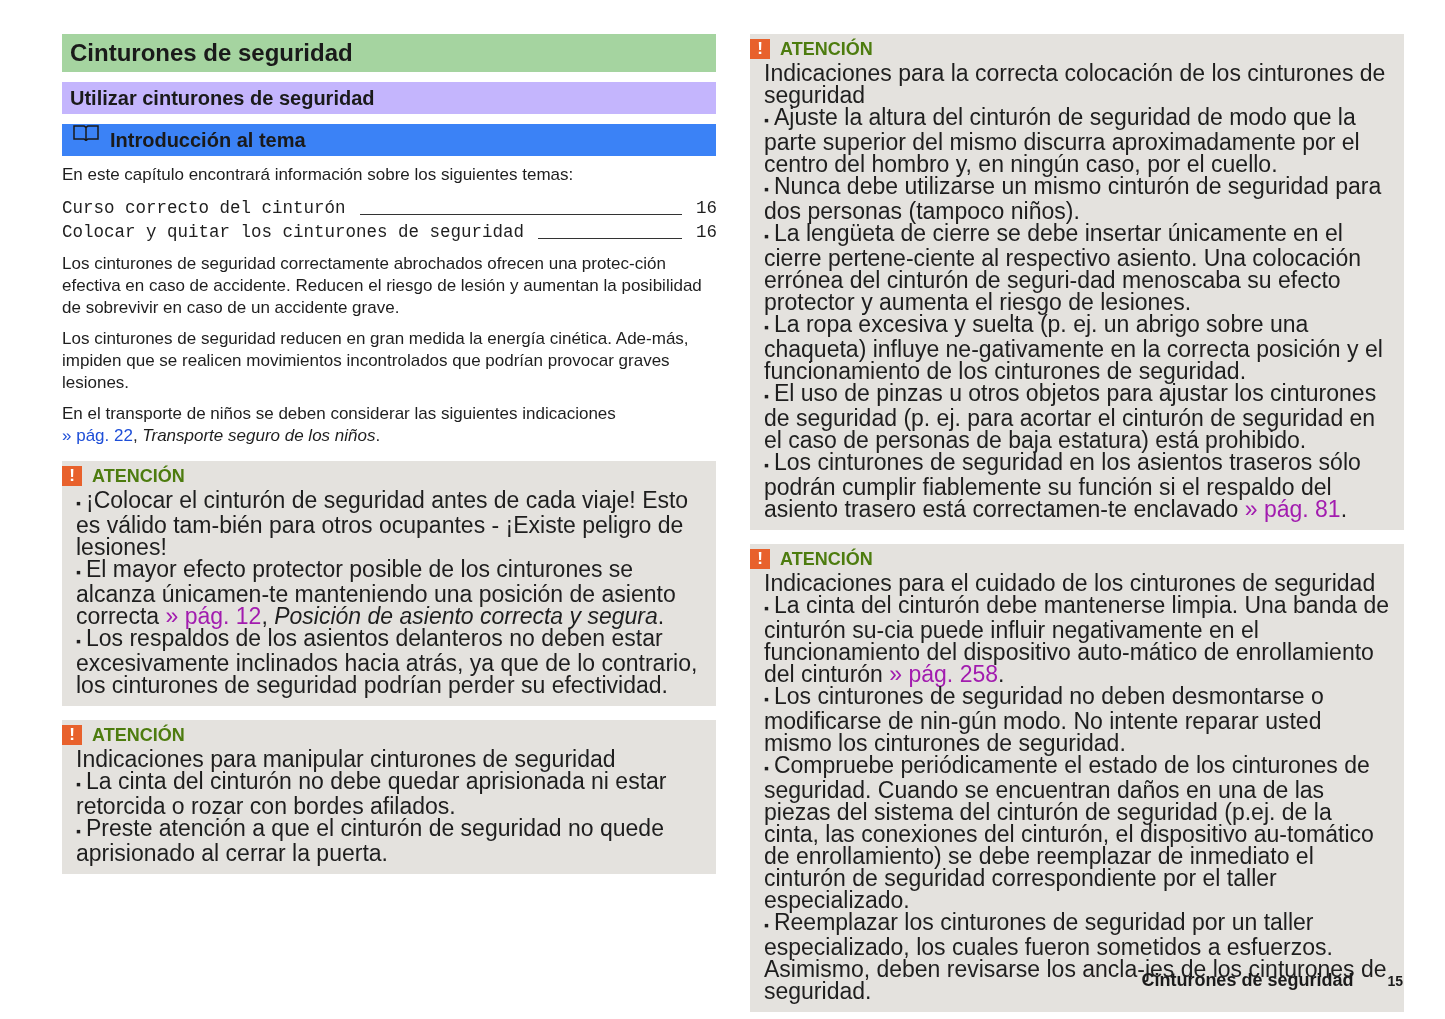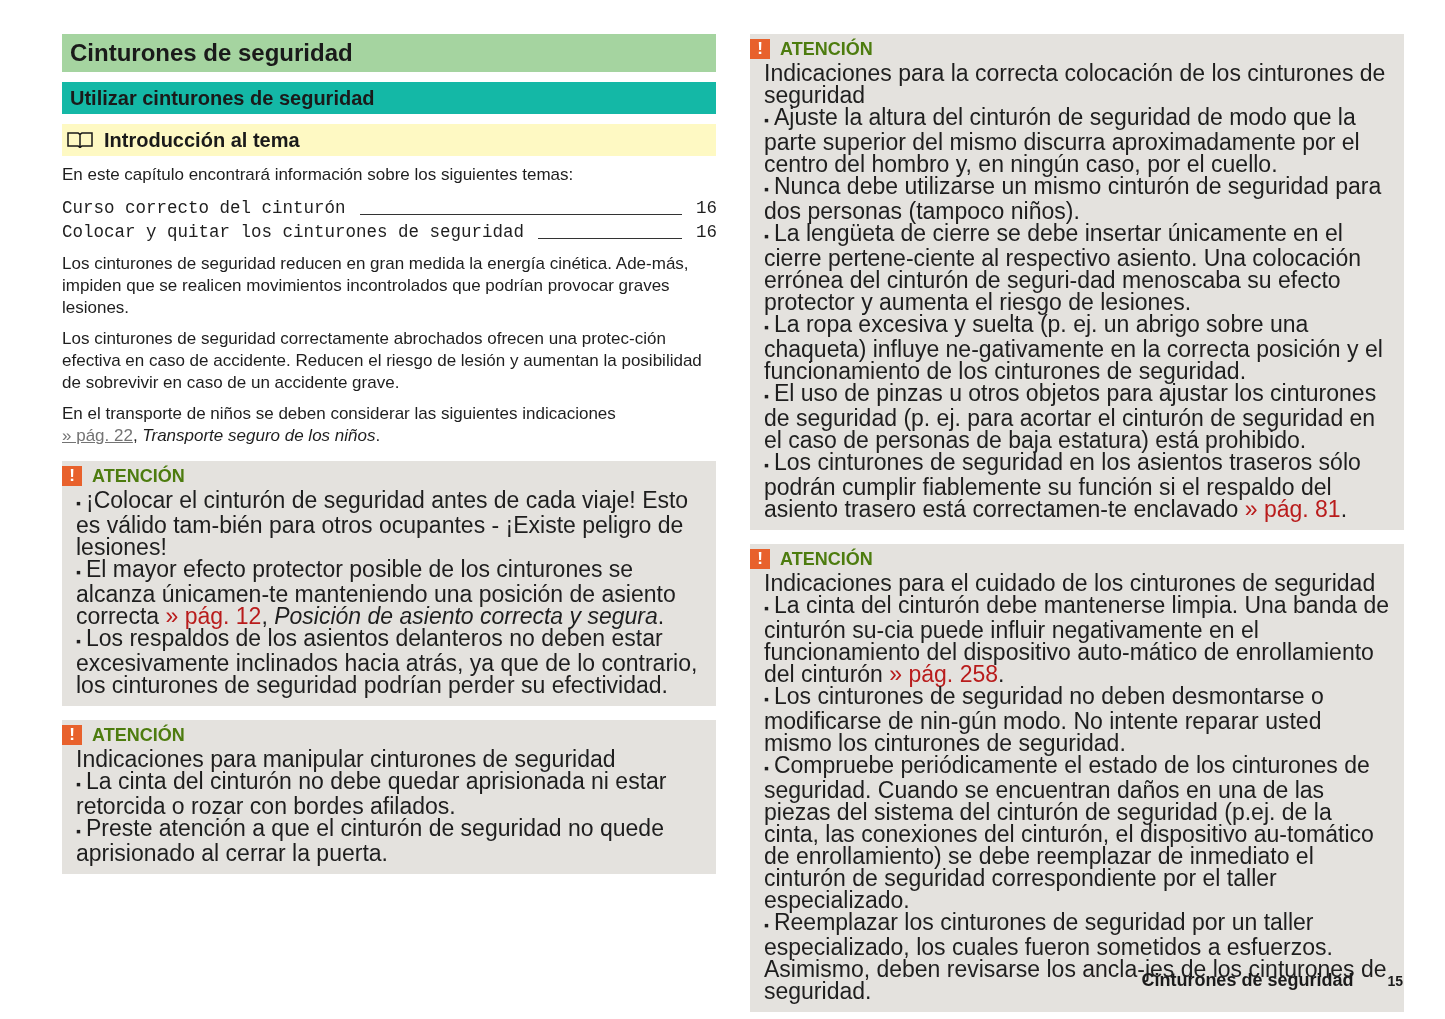--- a/index.html
+++ b/index.html
@@ -3,33 +3,33 @@
 <meta charset="utf-8">
 <style>
   html, body { margin: 0; padding: 0; background: #ffffff; }
   body { width: 1445px; height: 1019px; position: relative; overflow: hidden;
     font-family: "Liberation Sans", "DejaVu Sans", sans-serif; color: #1e1e1e; }
   .col { position: absolute; top: 34px; }
   .col-left { left: 62px; width: 654px; }
   .col-right { left: 750px; width: 654px; }
   .h1 { background: #a5d4a0; height: 38px; padding-left: 8px; font-size: 24px; font-weight: bold;
     line-height: 38px; color: #1a1a1a; margin-bottom: 10px; }
-  .h2 { background: #14b8a6; height: 32px; padding-left: 8px; font-size: 20px; font-weight: bold;
+  .h2 { background: #c4b5fd; height: 32px; padding-left: 8px; font-size: 20px; font-weight: bold;
     line-height: 32px; color: #1a1a1a; margin-bottom: 10px; }
-  .h3 { background: #fef9c3; height: 32px; padding-left: 4px; font-size: 20px; font-weight: bold;
-    line-height: 32px; color: #1a1a1a; display: flex; align-items: center; gap: 10px; margin-bottom: 8px; }
+  .h3 { background: #3b82f6; height: 32px; padding-left: 10px; font-size: 20px; font-weight: bold;
+    line-height: 32px; color: #1a1a1a; display: flex; gap: 10px; margin-bottom: 8px; }
   .h3 svg { width: 28px; height: 18px; }
   p { margin: 0; font-size: 17px; line-height: 22px; }
   .para { margin-bottom: 9px; }
   .toc { margin: 10px 0 9px; font-family: Liberation Mono, monospace; }
   .toc-row { display: flex; align-items: flex-end; font-size: 17.5px; line-height: 24px; }
   .toc-row .leader { flex: 1; border-bottom: 1px solid #333; margin: 0 14px 5px 14px; }
   .toc-row .num { width: 20px; text-align: right; }
-  .link-green { color: #737373; text-decoration: underline; }
-  .link-orange { color: #b91c1c; }
+  .link-green { color: #1d4ed8; }
+  .link-orange { color: #a21caf; }
   .box { background: #e4e2de; padding: 2px 14px 10px 14px; margin-bottom: 14px; }
   .box-left { margin-top: 14px; }
   .box-head { display: flex; align-items: center; gap: 10px; margin-left: -14px; height: 26px; }
   .warn-icon { width: 20px; height: 20px; background: #e8612c; color: #fff; font-weight: bold;
     font-size: 17px; line-height: 20px; text-align: center; }
   .box-title { font-size: 18px; font-weight: bold; color: #4d7c0f; }
   .box p { font-size: 23px; line-height: 22px; }
   .bullet::before { content: "\25AA"; margin-right: 5px; font-size: 14px; }
   .footer { position: absolute; right: 42px; top: 970px; display: flex; gap: 34px; align-items: center; }
   .footer-title { font-size: 18px; font-weight: bold; color: #1a1a1a; }
@@ -53,22 +53,22 @@
       <span>Curso correcto del cinturón</span>
       <span class="leader"></span>
       <span class="num">16</span>
     </div>
     <div class="toc-row">
       <span>Colocar y quitar los cinturones de seguridad</span>
       <span class="leader"></span>
       <span class="num">16</span>
     </div>
   </div>
+  <p class="para">Los cinturones de seguridad correctamente abrochados ofrecen una protec-ción efectiva en caso de accidente. Reducen el riesgo de lesión y aumentan la posibilidad de sobrevivir en caso de un accidente grave.</p>
   <p class="para">Los cinturones de seguridad reducen en gran medida la energía cinética. Ade-más, impiden que se realicen movimientos incontrolados que podrían provocar graves lesiones.</p>
-  <p class="para">Los cinturones de seguridad correctamente abrochados ofrecen una protec-ción efectiva en caso de accidente. Reducen el riesgo de lesión y aumentan la posibilidad de sobrevivir en caso de un accidente grave.</p>
   <p class="para">
     <span>En el transporte de niños se deben considerar las siguientes indicaciones</span><br>
     <span class="link-green">» pág. 22</span><span>, </span><i>Transporte seguro de los niños</i><span>.</span>
   </p>
 
   <div class="box box-left">
     <div class="box-head">
       <div class="warn-icon">!</div>
       <span class="box-title">ATENCIÓN</span>
     </div>

